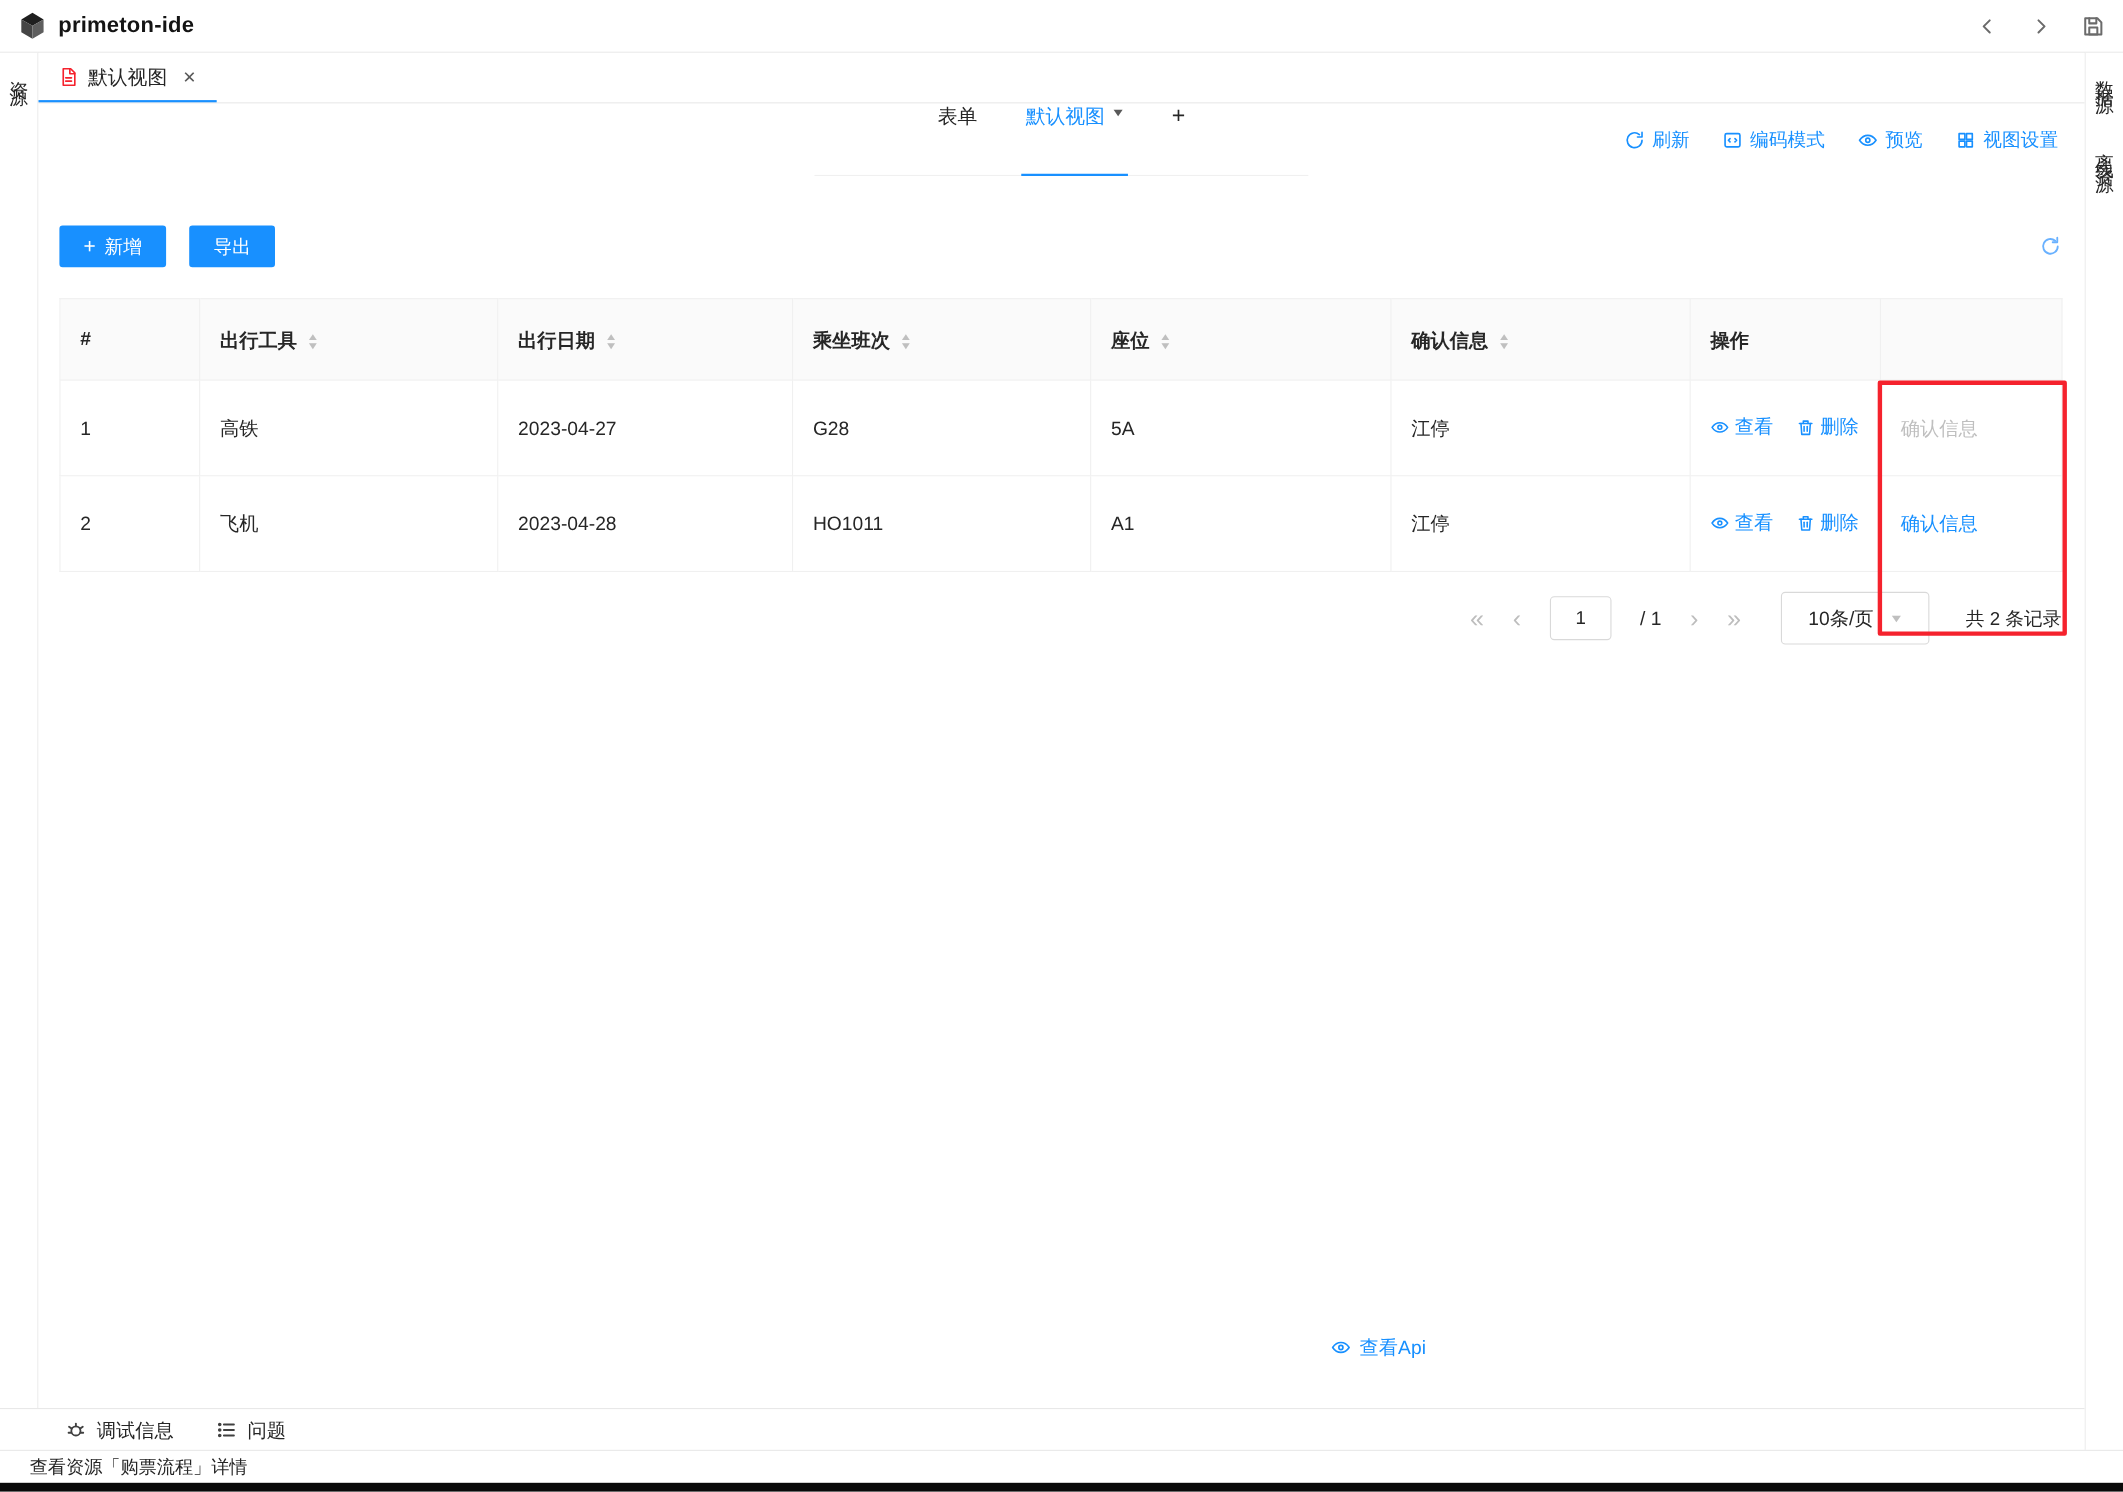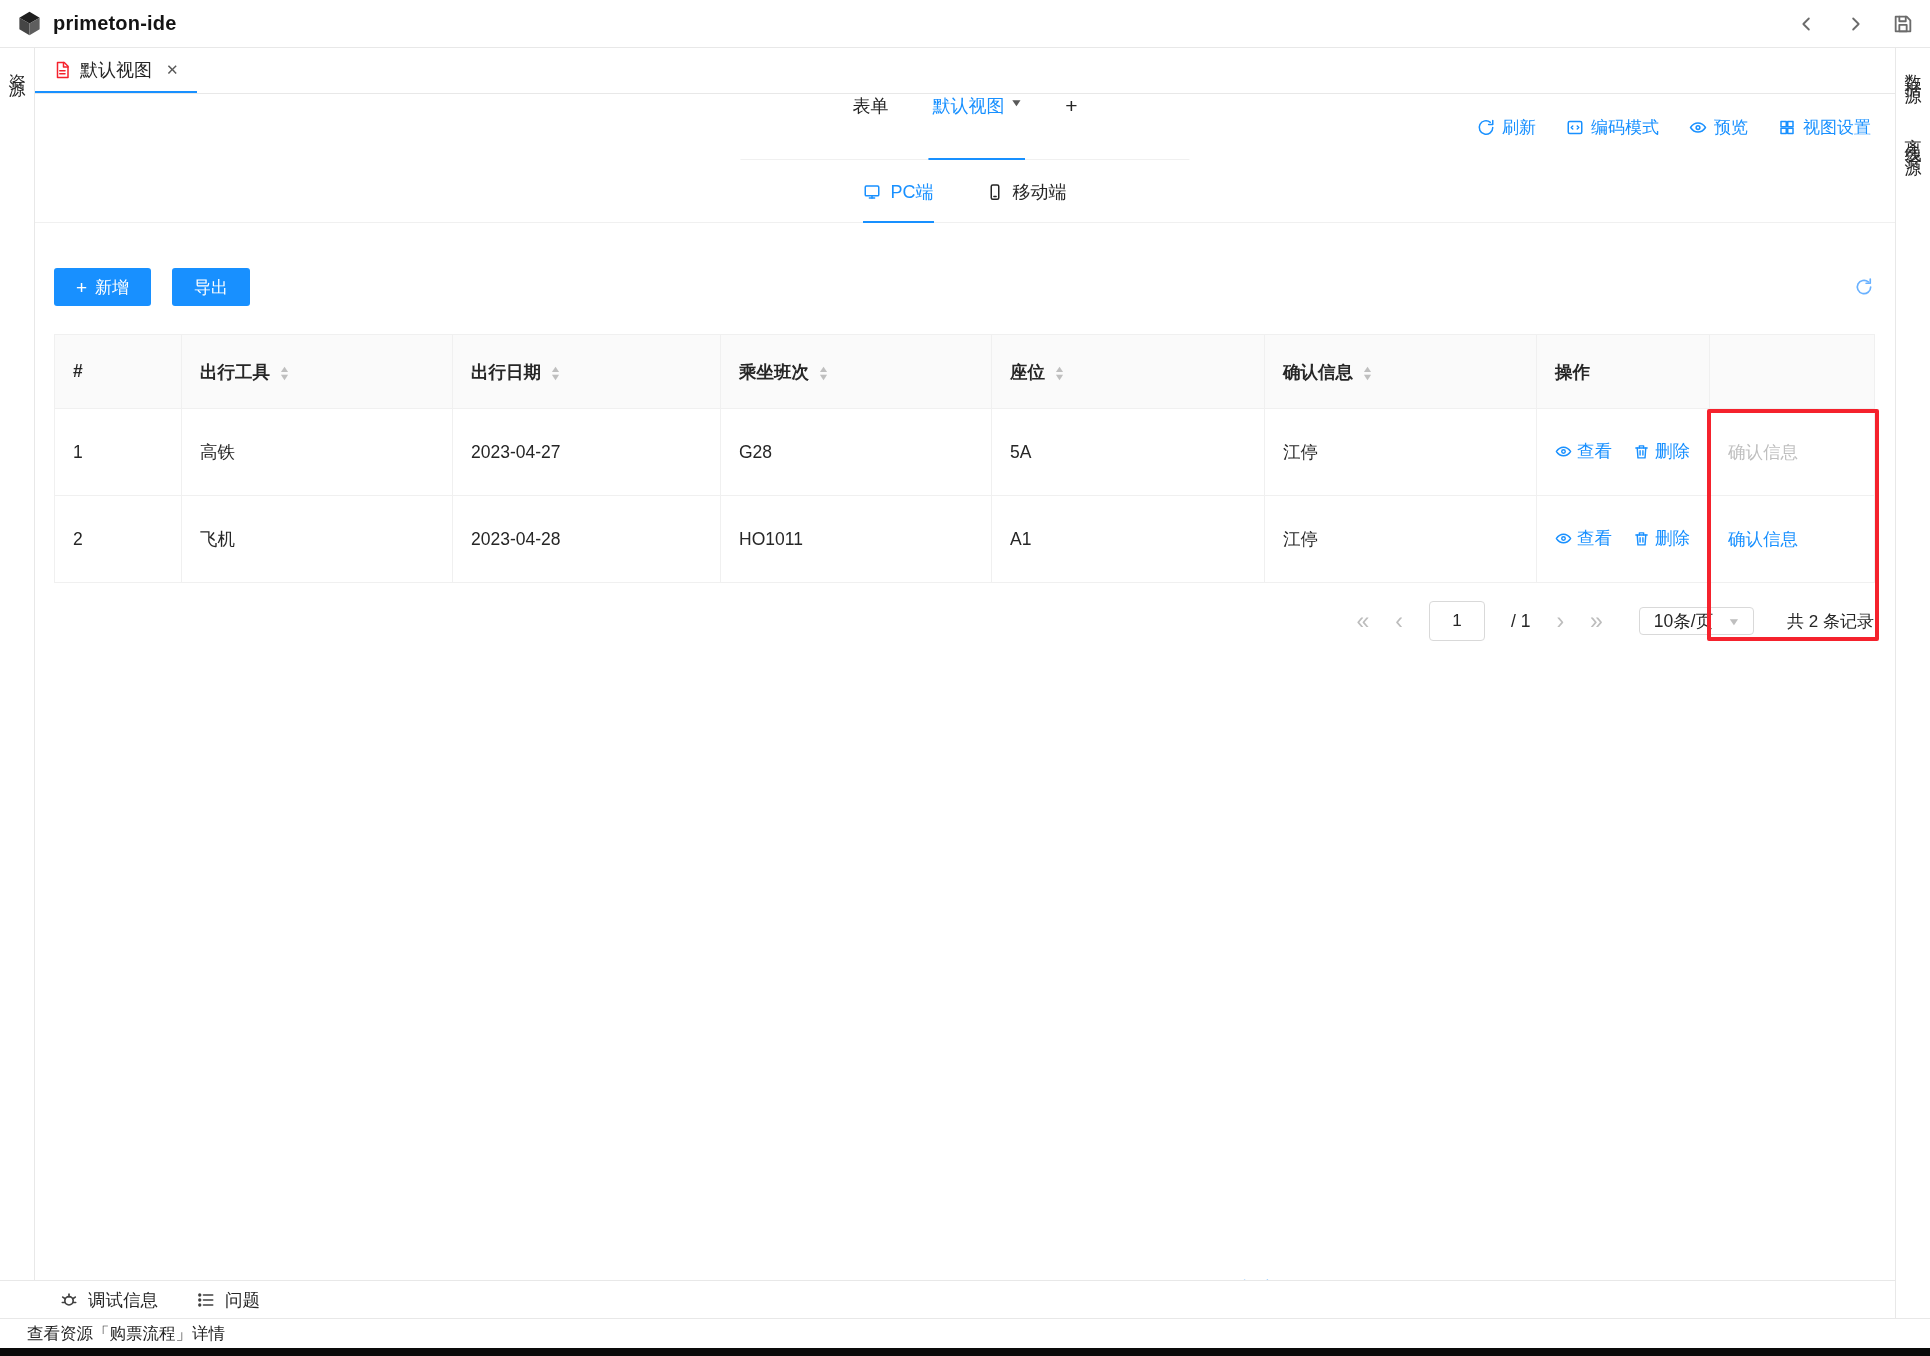--- a/index.html
+++ b/index.html
@@ -69,22 +69,22 @@
 
   .highlight-box { position:absolute; left:1672px; top:141px; width:172px; height:232px;
     border:4px solid #f5222d; border-radius:2px; pointer-events:none; }
 
   .pager { margin-top:18px; display:flex; justify-content:flex-end; align-items:center; gap:26px;
     font-size:17.5px; color:#262626; }
   .pg-arrow { color:#bdbdbd; font-size:23px; line-height:1; cursor:pointer; }
   .pg-box { min-width:56px; height:40px; border:1px solid #d9d9d9; border-radius:4px;
     display:inline-flex; align-items:center; justify-content:center; font-size:17px; color:#262626; cursor:text; }
   .pg-of { color:#262626; }
-  .pg-select { height:28px; border:1px solid #d9d9d9; border-radius:4px; display:inline-flex; align-items:center;
-    gap:16px; padding:0 14px; margin-left:10px; cursor:pointer; }
+  .pg-select { height:48px; border:1px solid #d9d9d9; border-radius:4px; display:inline-flex; align-items:center;
+    gap:16px; padding:0 24px; margin-left:10px; cursor:pointer; }
   .pg-select .sel-caret { font-size:10px; color:#bfbfbf; transform:scaleX(1.4); }
   .pg-total { margin-left:7px; font-size:17px; }
 
   .api-link { position:absolute; left:1175px; top:1008px; display:inline-flex; align-items:center; gap:8px;
     color:#1890ff; font-size:17.5px; cursor:pointer; }
 
   
   .bottom-toolbar { position:absolute; top:1280px; left:0; width:1895px; height:38px; background:#fff;
     border-top:1px solid #e8e8e8; display:flex; align-items:center; padding-left:59px; gap:38px; }
   .bottom-item { display:inline-flex; align-items:center; gap:9px; font-size:17.5px; color:#262626; cursor:pointer; }
@@ -184,37 +184,20 @@
             <rect x="4" y="4" width="7" height="7"></rect>
             <rect x="13" y="4" width="7" height="7"></rect>
             <rect x="4" y="13" width="7" height="7"></rect>
             <rect x="13" y="13" width="7" height="7"></rect>
           </svg>
         <span>视图设置</span>
       </span>
     </div>
   </div>
 
-  <div class="device-row">
-    <div class="device-tab active">
-      <svg class="ic" viewBox="0 0 24 24" fill="none" stroke="currentColor" stroke-width="2" stroke-linecap="round" stroke-linejoin="round">
-          <rect x="3" y="4" width="18" height="13" rx="1.5"></rect>
-          <line x1="12" y1="17" x2="12" y2="20"></line>
-          <line x1="8.5" y1="20" x2="15.5" y2="20"></line>
-        </svg>
-      <span>PC端</span>
-    </div>
-    <div class="device-tab">
-      <svg class="ic" viewBox="0 0 24 24" fill="none" stroke="currentColor" stroke-width="2" stroke-linecap="round" stroke-linejoin="round">
-          <rect x="7" y="2.5" width="10" height="19" rx="2"></rect>
-          <line x1="10.5" y1="18" x2="13.5" y2="18"></line>
-        </svg>
-      <span>移动端</span>
-    </div>
-  </div>
 
   <div class="content">
 
     <div class="btn-row">
       <button class="btn">
         <span class="plus-glyph">+</span>
         <span>新增</span>
       </button>
       <button class="btn">
         <span>导出</span>

